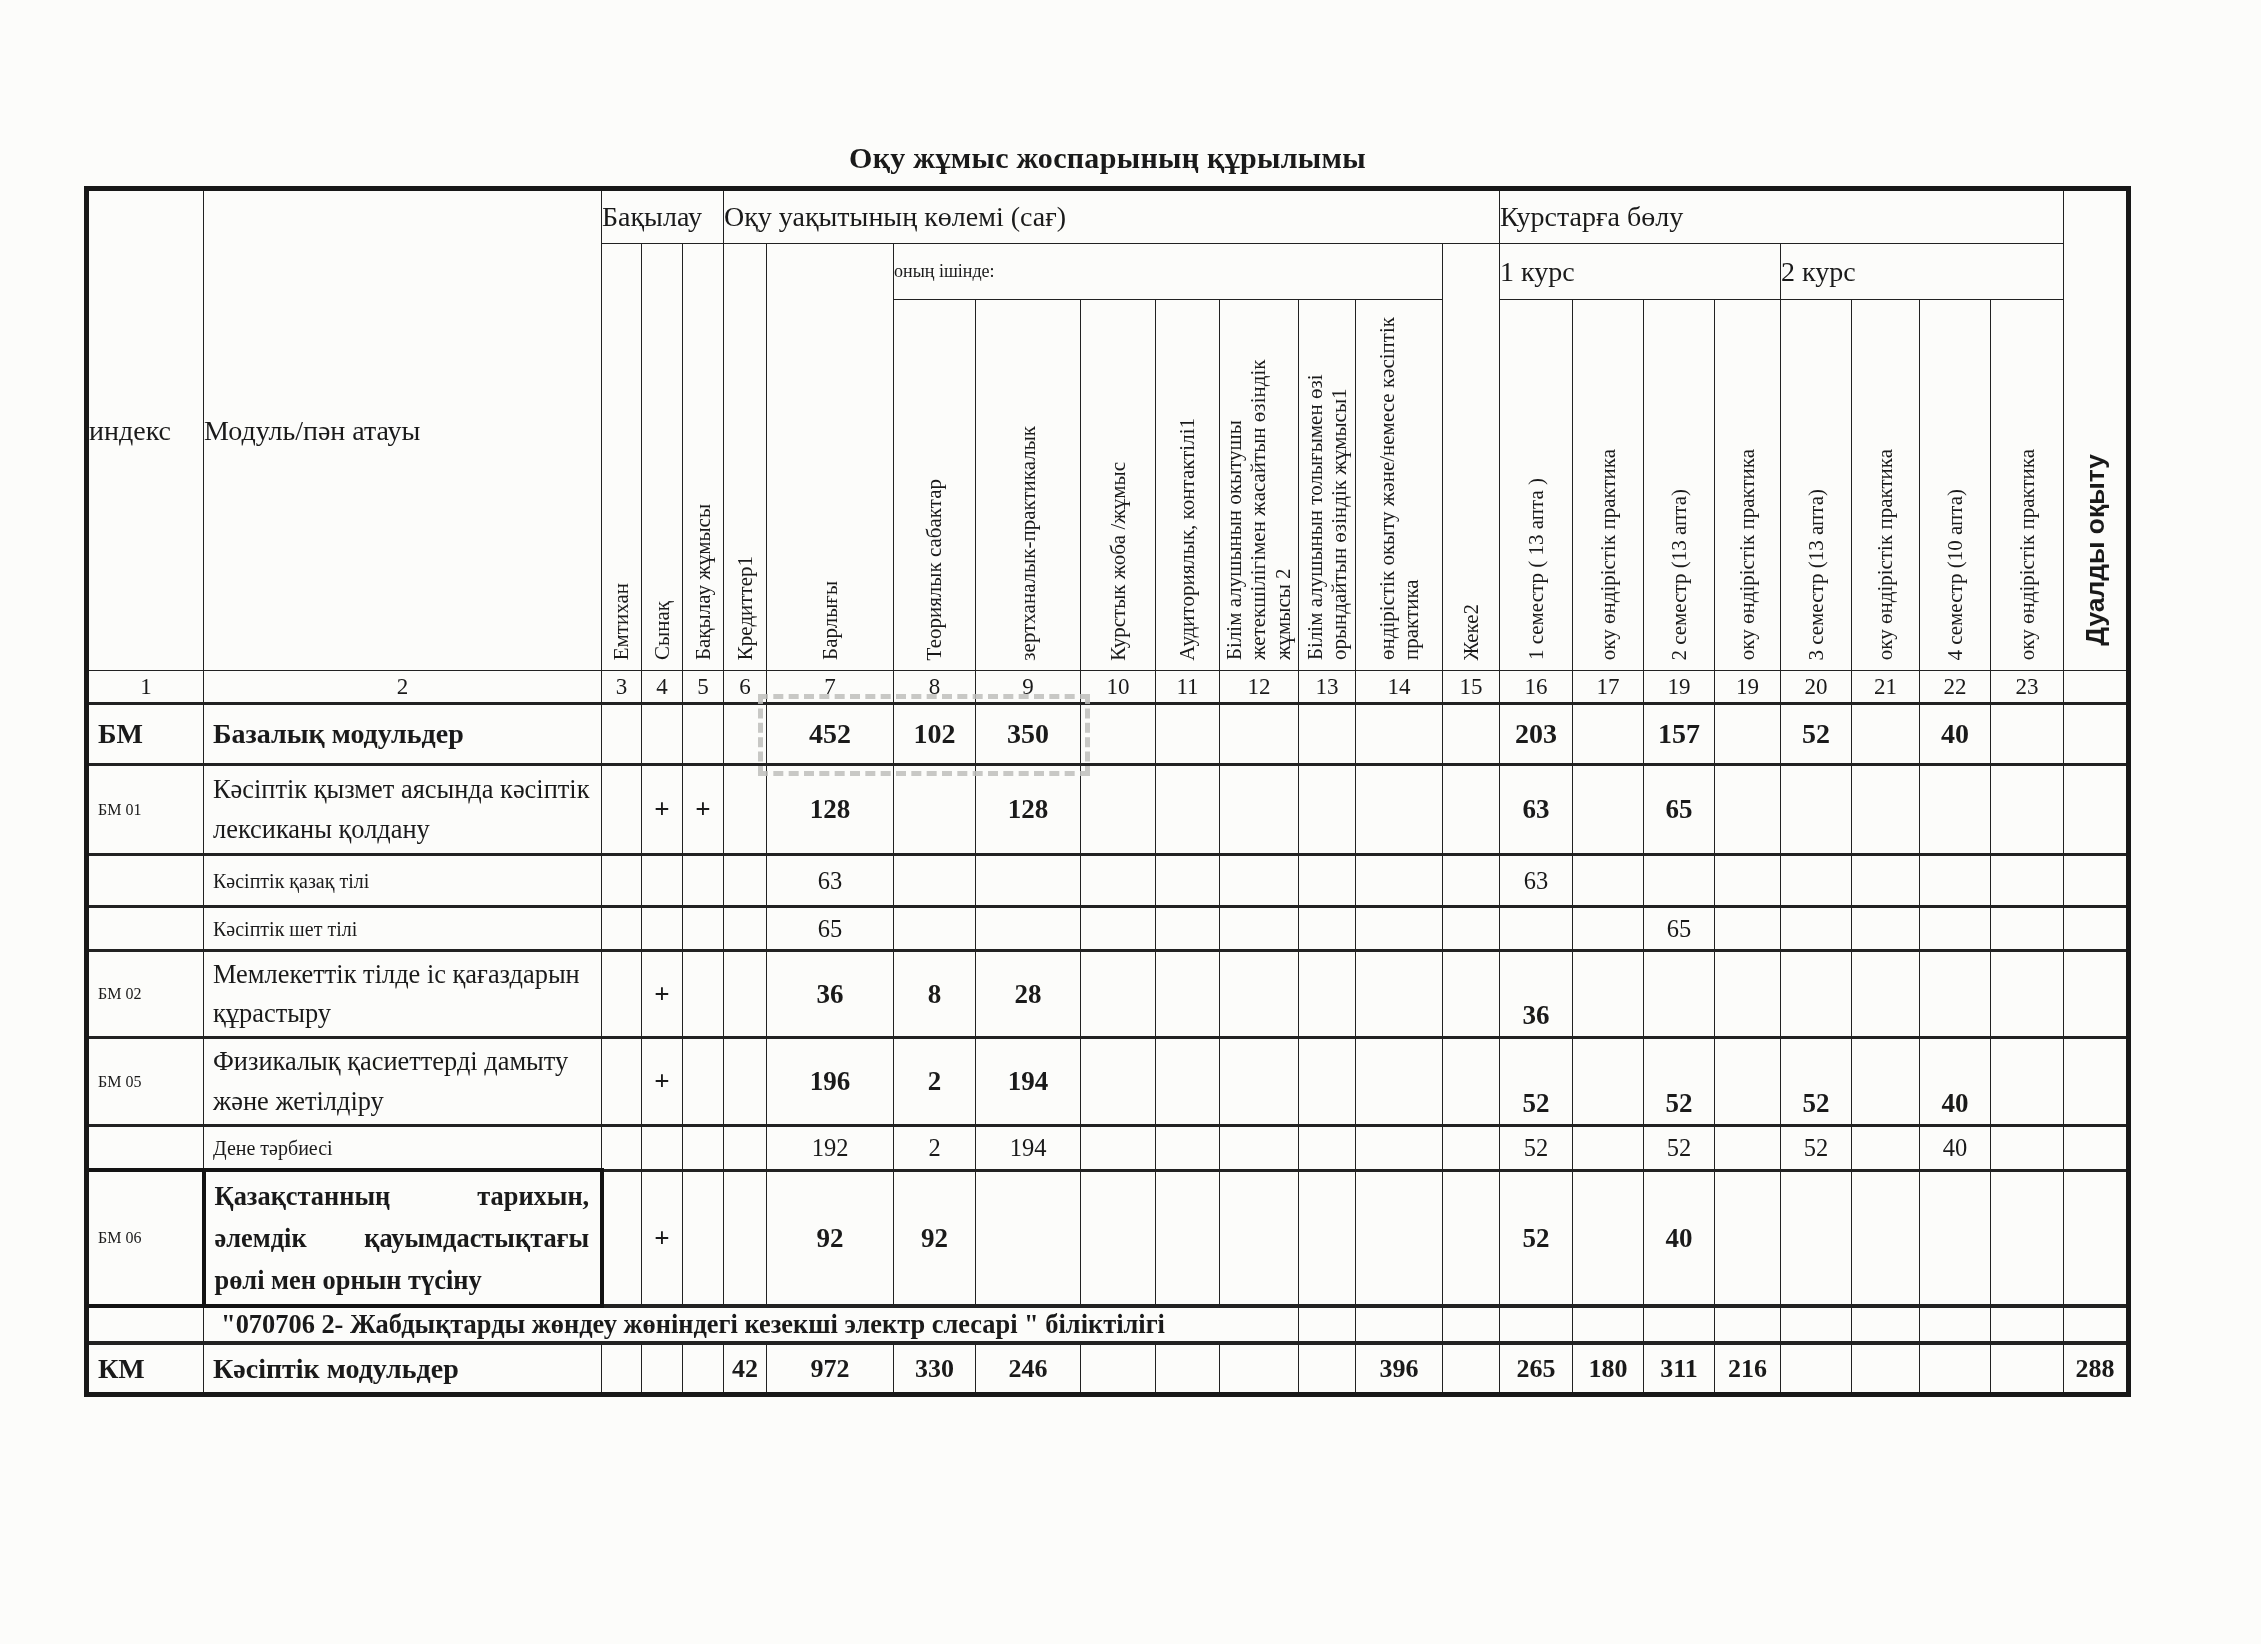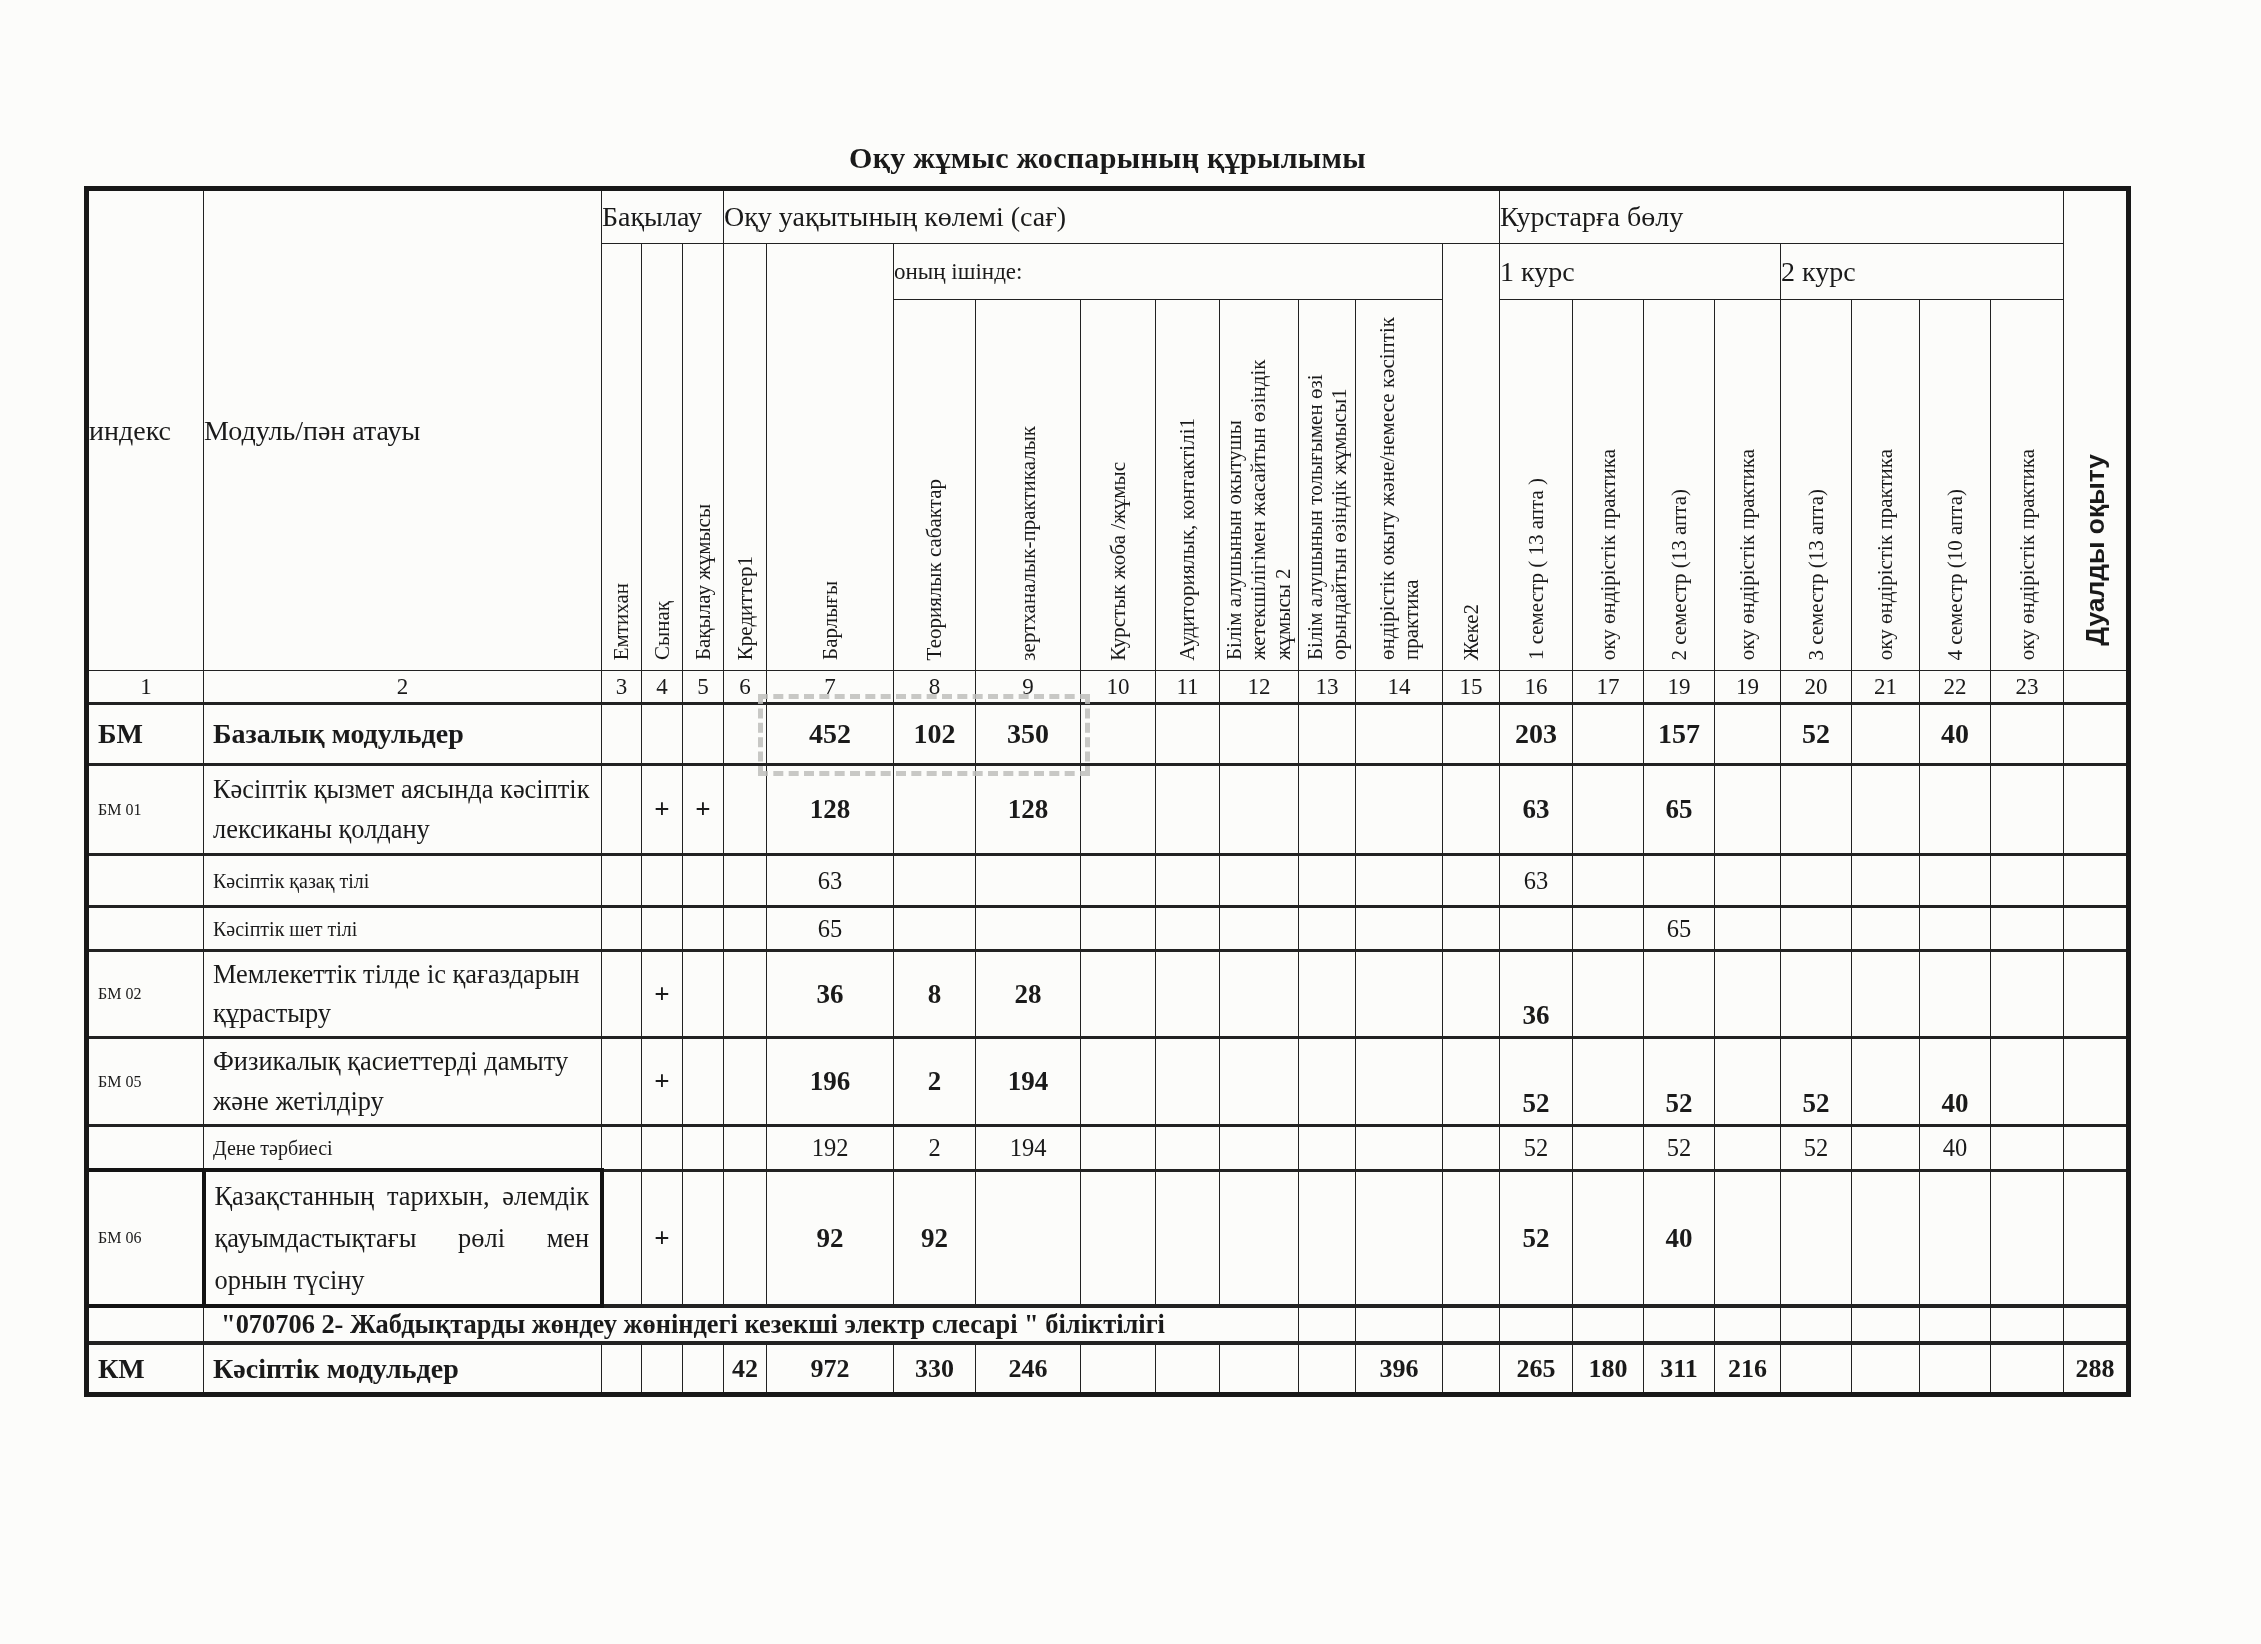--- a/index.html
+++ b/index.html
@@ -6,40 +6,40 @@
   .page{position:relative;width:2261px;height:1644px;background:#fcfcfa;overflow:hidden;
         font-family:"Liberation Serif","DejaVu Serif",serif;color:#1a1a1a;}
   .sheet-title{position:absolute;left:84px;top:133px;width:2047px;text-align:center;
         font-size:30px;font-weight:bold;letter-spacing:0.3px;margin-top:8px;}
   table.plan{position:absolute;left:84px;top:186px;width:2047px;border-collapse:collapse;
         table-layout:fixed;border:5.8px solid #181818;}
   td{border:1.9px solid #222;overflow:hidden;vertical-align:middle;padding:0;}
   
   tr.hr1{height:55px} tr.hr2{height:56px} tr.hr3{height:371px} tr.numrow{height:33px}
   .hcell{font-size:28px;}
-  .incl{font-size:23px;}
+  .incl{font-size:18px;}
   .vcell{vertical-align:bottom;text-align:center;padding-bottom:7.7px;}
   .vert{display:inline-block;writing-mode:vertical-rl;transform:rotate(180deg);
         font-size:21px;line-height:1.16;max-height:353px;text-align:left;}
   .dualcell{vertical-align:bottom;text-align:center;padding-bottom:22px;}
   .dualcell .vert{font-family:"Liberation Sans","DejaVu Sans",sans-serif;
         font-size:26.4px;font-weight:600;max-height:580px;}
   tr.numrow td{text-align:center;font-size:23px;border-bottom-width:3.9px;}
   
   tbody.data td{border-top-width:3.2px;border-bottom-width:3.2px;}
   .idx{text-align:left;padding-left:9px;font-size:16px;}
   .mname{text-align:left;padding:2.6px 6.4px 2.6px 9px;font-size:26.4px;line-height:1.5;}
   .num{text-align:center;font-size:27px;}
   tr.r-head .idx,tr.r-head .mname,tr.r-head .num{font-weight:bold;font-size:28px;}
   tr.r-mod .num{font-weight:bold;}
   tr.r-sub .mname{font-size:20px;line-height:1.2;}
   tr.r-sub .num{font-size:24.5px;}
   td.low{vertical-align:bottom;padding-bottom:5.2px;}
   tr.r-thick .idx,tr.r-thick .mname{border:4.5px solid #131313;}
-  tr.r-thick .mname{text-align:justify;line-height:1.6;padding-right:10.3px;}
+  tr.r-thick .mname{text-align:justify;line-height:1.6;padding-right:10.3px;font-weight:bold;}
   tr.r-quote td{border-top-width:4.5px;border-bottom-width:4.5px;}
   .qname{font-weight:bold;font-size:26.4px;text-align:left;padding-left:17px;}
   tr.r-last .num{font-size:26px;}
   
   .marquee{position:absolute;left:758px;top:694px;width:322px;height:72px;
         border:5.8px dashed #bfbfbc;opacity:.85;pointer-events:none;}
 </style>
 </head>
 <body>
 

